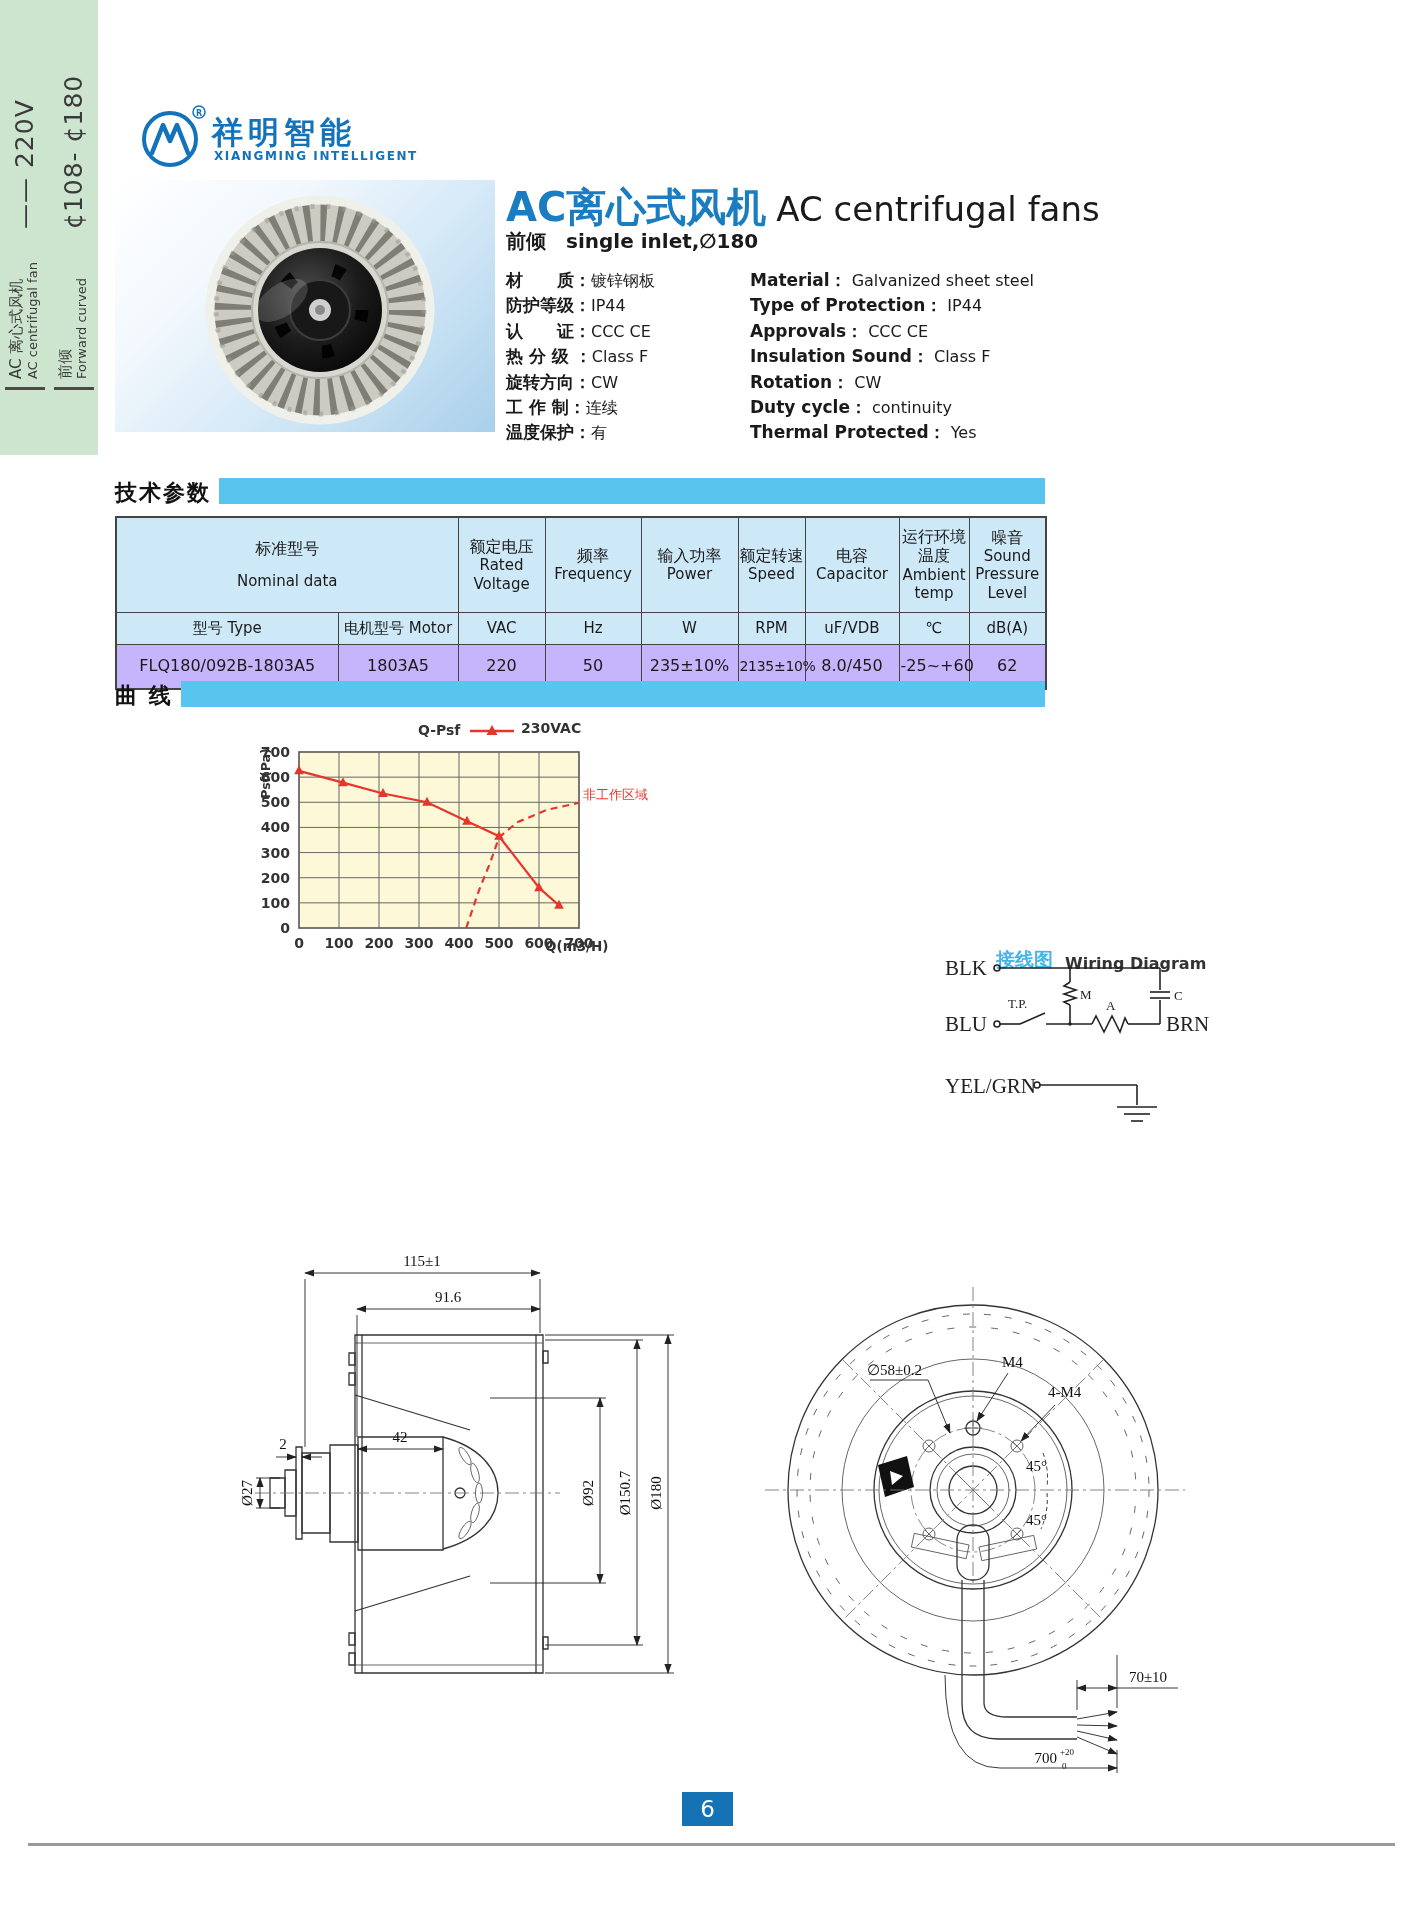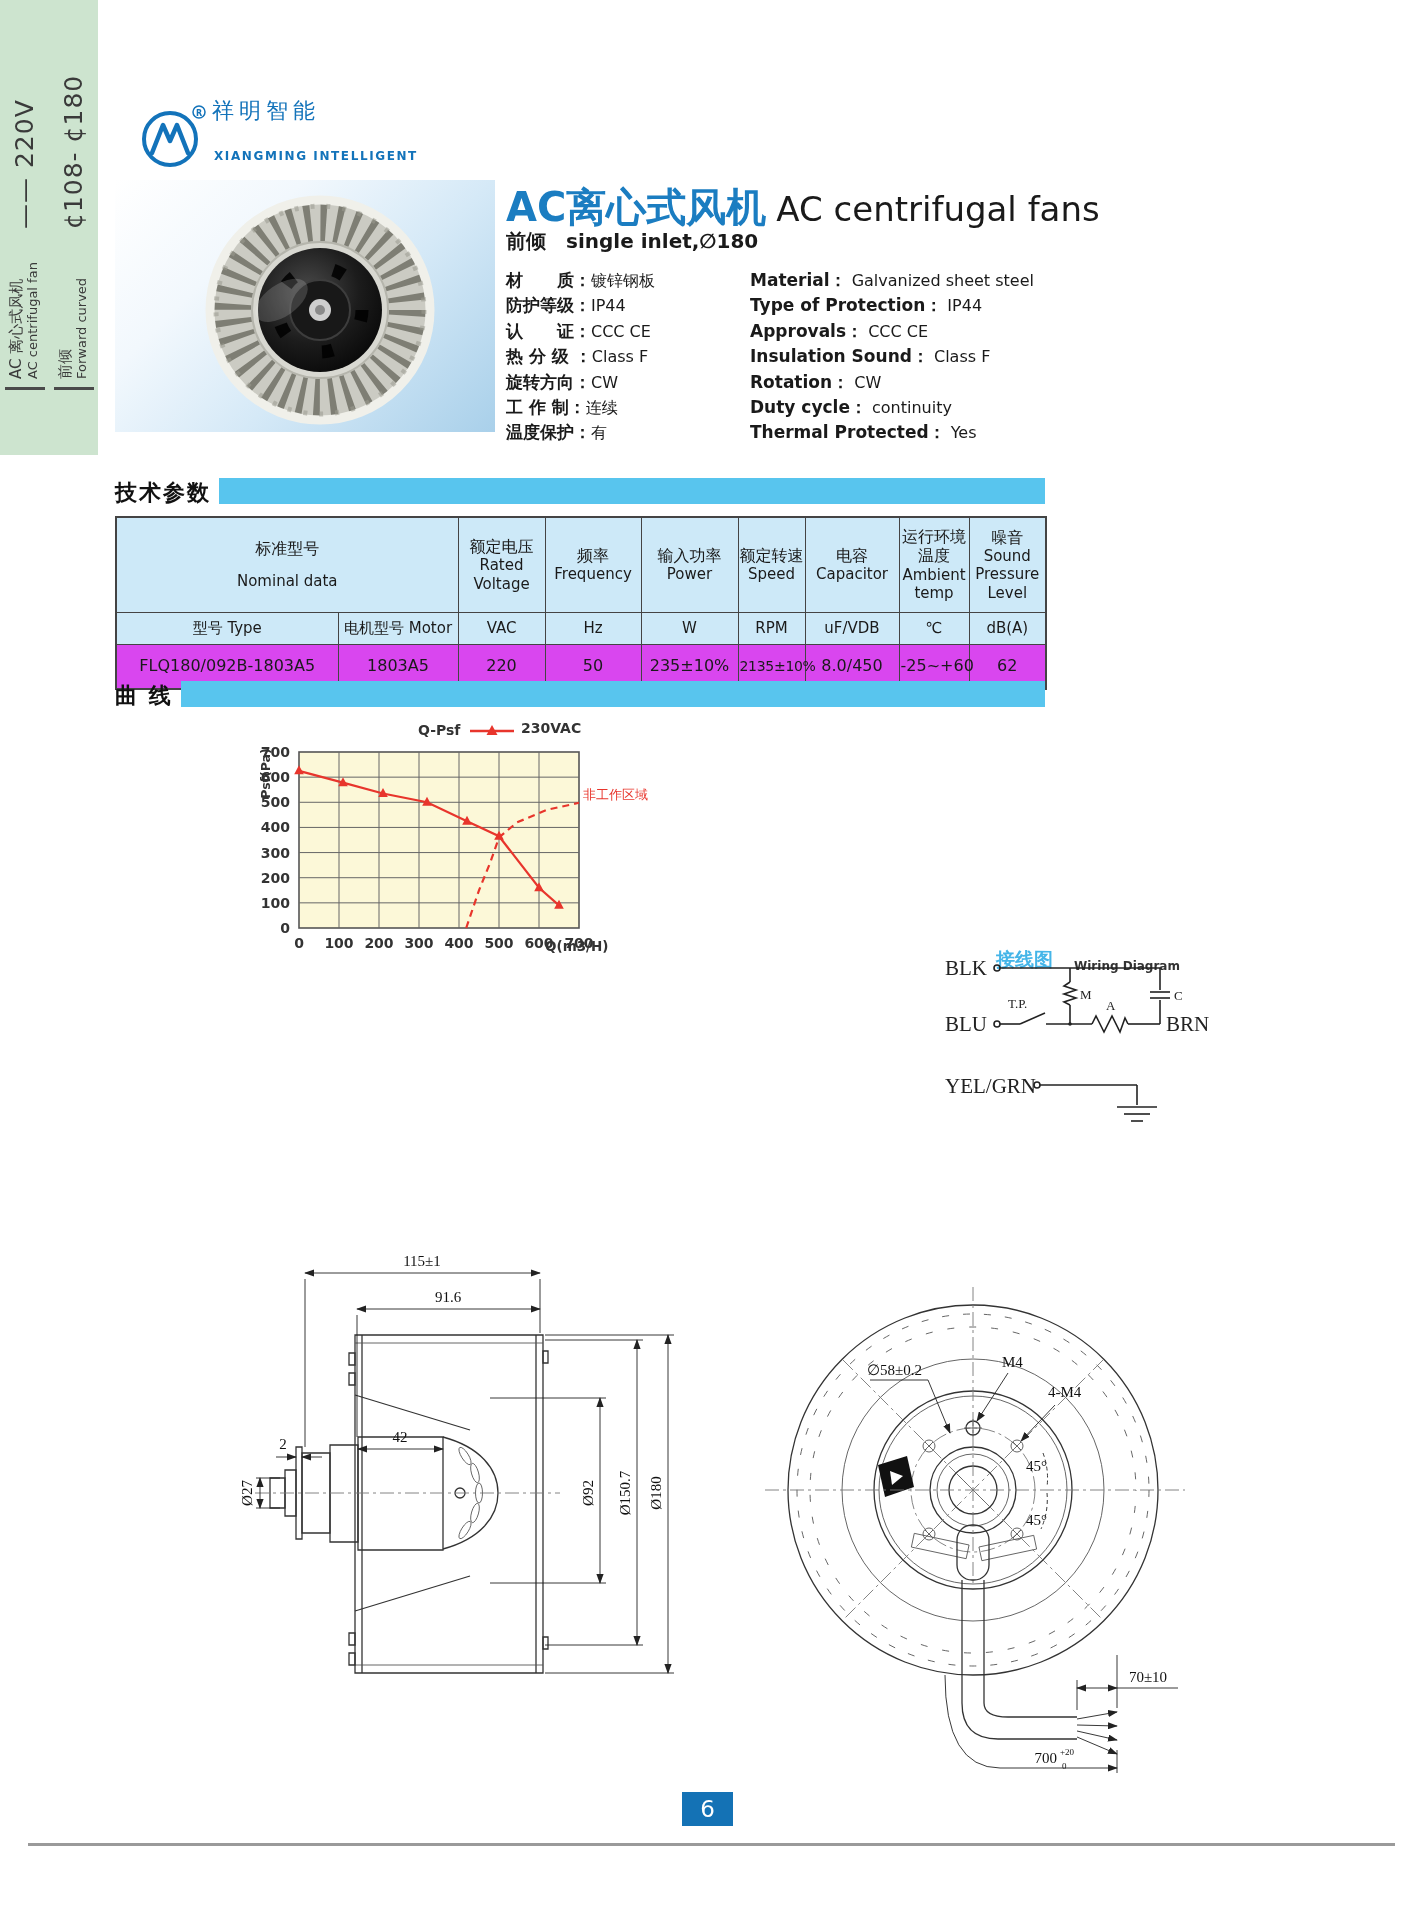--- a/index.html
+++ b/index.html
@@ -16,21 +16,21 @@
 .sidebar{left:0;top:0;width:98px;height:455px;background:var(--sidebar-green)}
 .side-rot{left:0;top:392px;width:360px;height:98px;transform:rotate(-90deg);transform-origin:0 0;color:#3a3a3a}
 .side-row{display:flex;align-items:center;height:49px}
 .side-bar{width:3px;height:40px;background:#4a4a4a;margin:0 8px 0 2px}
 .side-small{width:150px;line-height:1.15}
 .side-zh{font-size:15px}
 .side-en{font-size:13px}
 .side-big{font-size:25px;letter-spacing:1px;white-space:nowrap}
 
 
-.logo-zh{left:212px;top:96px;font-size:22px;font-weight:normal;color:var(--accent-blue);letter-spacing:5px}
+.logo-zh{left:212px;top:112px;font-size:31px;font-weight:bold;color:var(--accent-blue);letter-spacing:5px}
 .logo-en{left:214px;top:149px;font-size:12px;font-weight:bold;color:var(--accent-blue);letter-spacing:1.6px}
 
 
 .photo{left:115px;top:180px;width:380px;height:252px;background:linear-gradient(135deg,#ffffff 0%,#f2f8fd 30%,#d5e9f7 60%,#a9d0ea 100%);overflow:hidden}
 
 
 .title-line{left:506px;top:180px;white-space:nowrap}
 .title-zh{font-size:40px;font-weight:bold;color:var(--title-blue)}
 .title-en{font-size:34px;color:#1a1a1a;margin-left:10px}
 .subtitle{left:506px;top:228px;white-space:nowrap;font-weight:bold;font-size:20px}
@@ -46,39 +46,39 @@
 .section .sec-bar{flex:1;height:26px;background:var(--bar-cyan);margin-left:8px}
 
 
 .ptable{left:115px;top:516px;width:930px;border-collapse:collapse;table-layout:fixed}
 .ptable td{border:1px solid #444;text-align:center;vertical-align:middle;padding:2px 1px;line-height:1.22}
 .ptable .hd{background:var(--table-header-bg)}
 .ptable .zh{font-size:16px}
 .ptable .en{font-size:15px}
 .ptable tr.r1 td{height:95px}
 .ptable tr.r2 td{height:32px;font-size:15px}
-.ptable tr.r3 td{height:45px;font-size:16px;background:#d946ef}
+.ptable tr.r3 td{height:45px;font-size:16px;background:#c4b5fd}
 .ptable tr.r3 td.cond{font-size:14px;letter-spacing:-0.3px}
 .ptable{border:2px solid #444}
 
 
 .chart-title{left:418px;top:722px;font-size:14px;font-weight:600;color:#333}
 .legend{left:468px;top:720px;display:flex;align-items:flex-end;font-size:14px;font-weight:600;color:#333}
 .legend svg{margin-right:5px}
 .leg-line{stroke:var(--series-red);stroke-width:2.5}
 .leg-tri{fill:var(--series-red)}
 .ylabel{left:240px;top:766px;font-size:12.5px;font-weight:600;color:#333;transform:rotate(-90deg)}
 .xlabel{left:545px;top:938px;font-size:13.5px;font-weight:600;color:#333}
 .annot{left:583px;top:786px;font-size:13px;color:var(--series-red);white-space:nowrap}
 .tick{font:600 14px "DejaVu Sans",sans-serif;fill:#333}
 
 
 .wiring-title{left:996px;top:947px;display:flex;align-items:flex-end;white-space:nowrap}
 .wt-zh{font-size:19px;font-weight:bold;color:var(--wiring-title-blue)}
-.wt-en{font-size:12px;font-weight:600;color:#333;margin-left:21px}
+.wt-en{font-size:16px;font-weight:600;color:#333;margin-left:12px}
 .wire-label{font-family:"Liberation Serif","DejaVu Serif",serif;font-size:21px;fill:#222}
 .wire-small{font-family:"Liberation Serif","DejaVu Serif",serif;font-size:13px;fill:#222}
 .wln{stroke:#222;stroke-width:1.6;fill:none}
 
 
 .dwg line,.dwg path,.dwg rect,.dwg circle,.dwg ellipse,.dwg polyline{vector-effect:non-scaling-stroke}
 .ol{stroke:#333;stroke-width:1.3;fill:none}
 .thin{stroke:#555;stroke-width:0.9;fill:none}
 .cl{stroke:#777;stroke-width:0.9;fill:none;stroke-dasharray:14 4 3 4}
 .dim{stroke:#222;stroke-width:0.9;fill:none}

